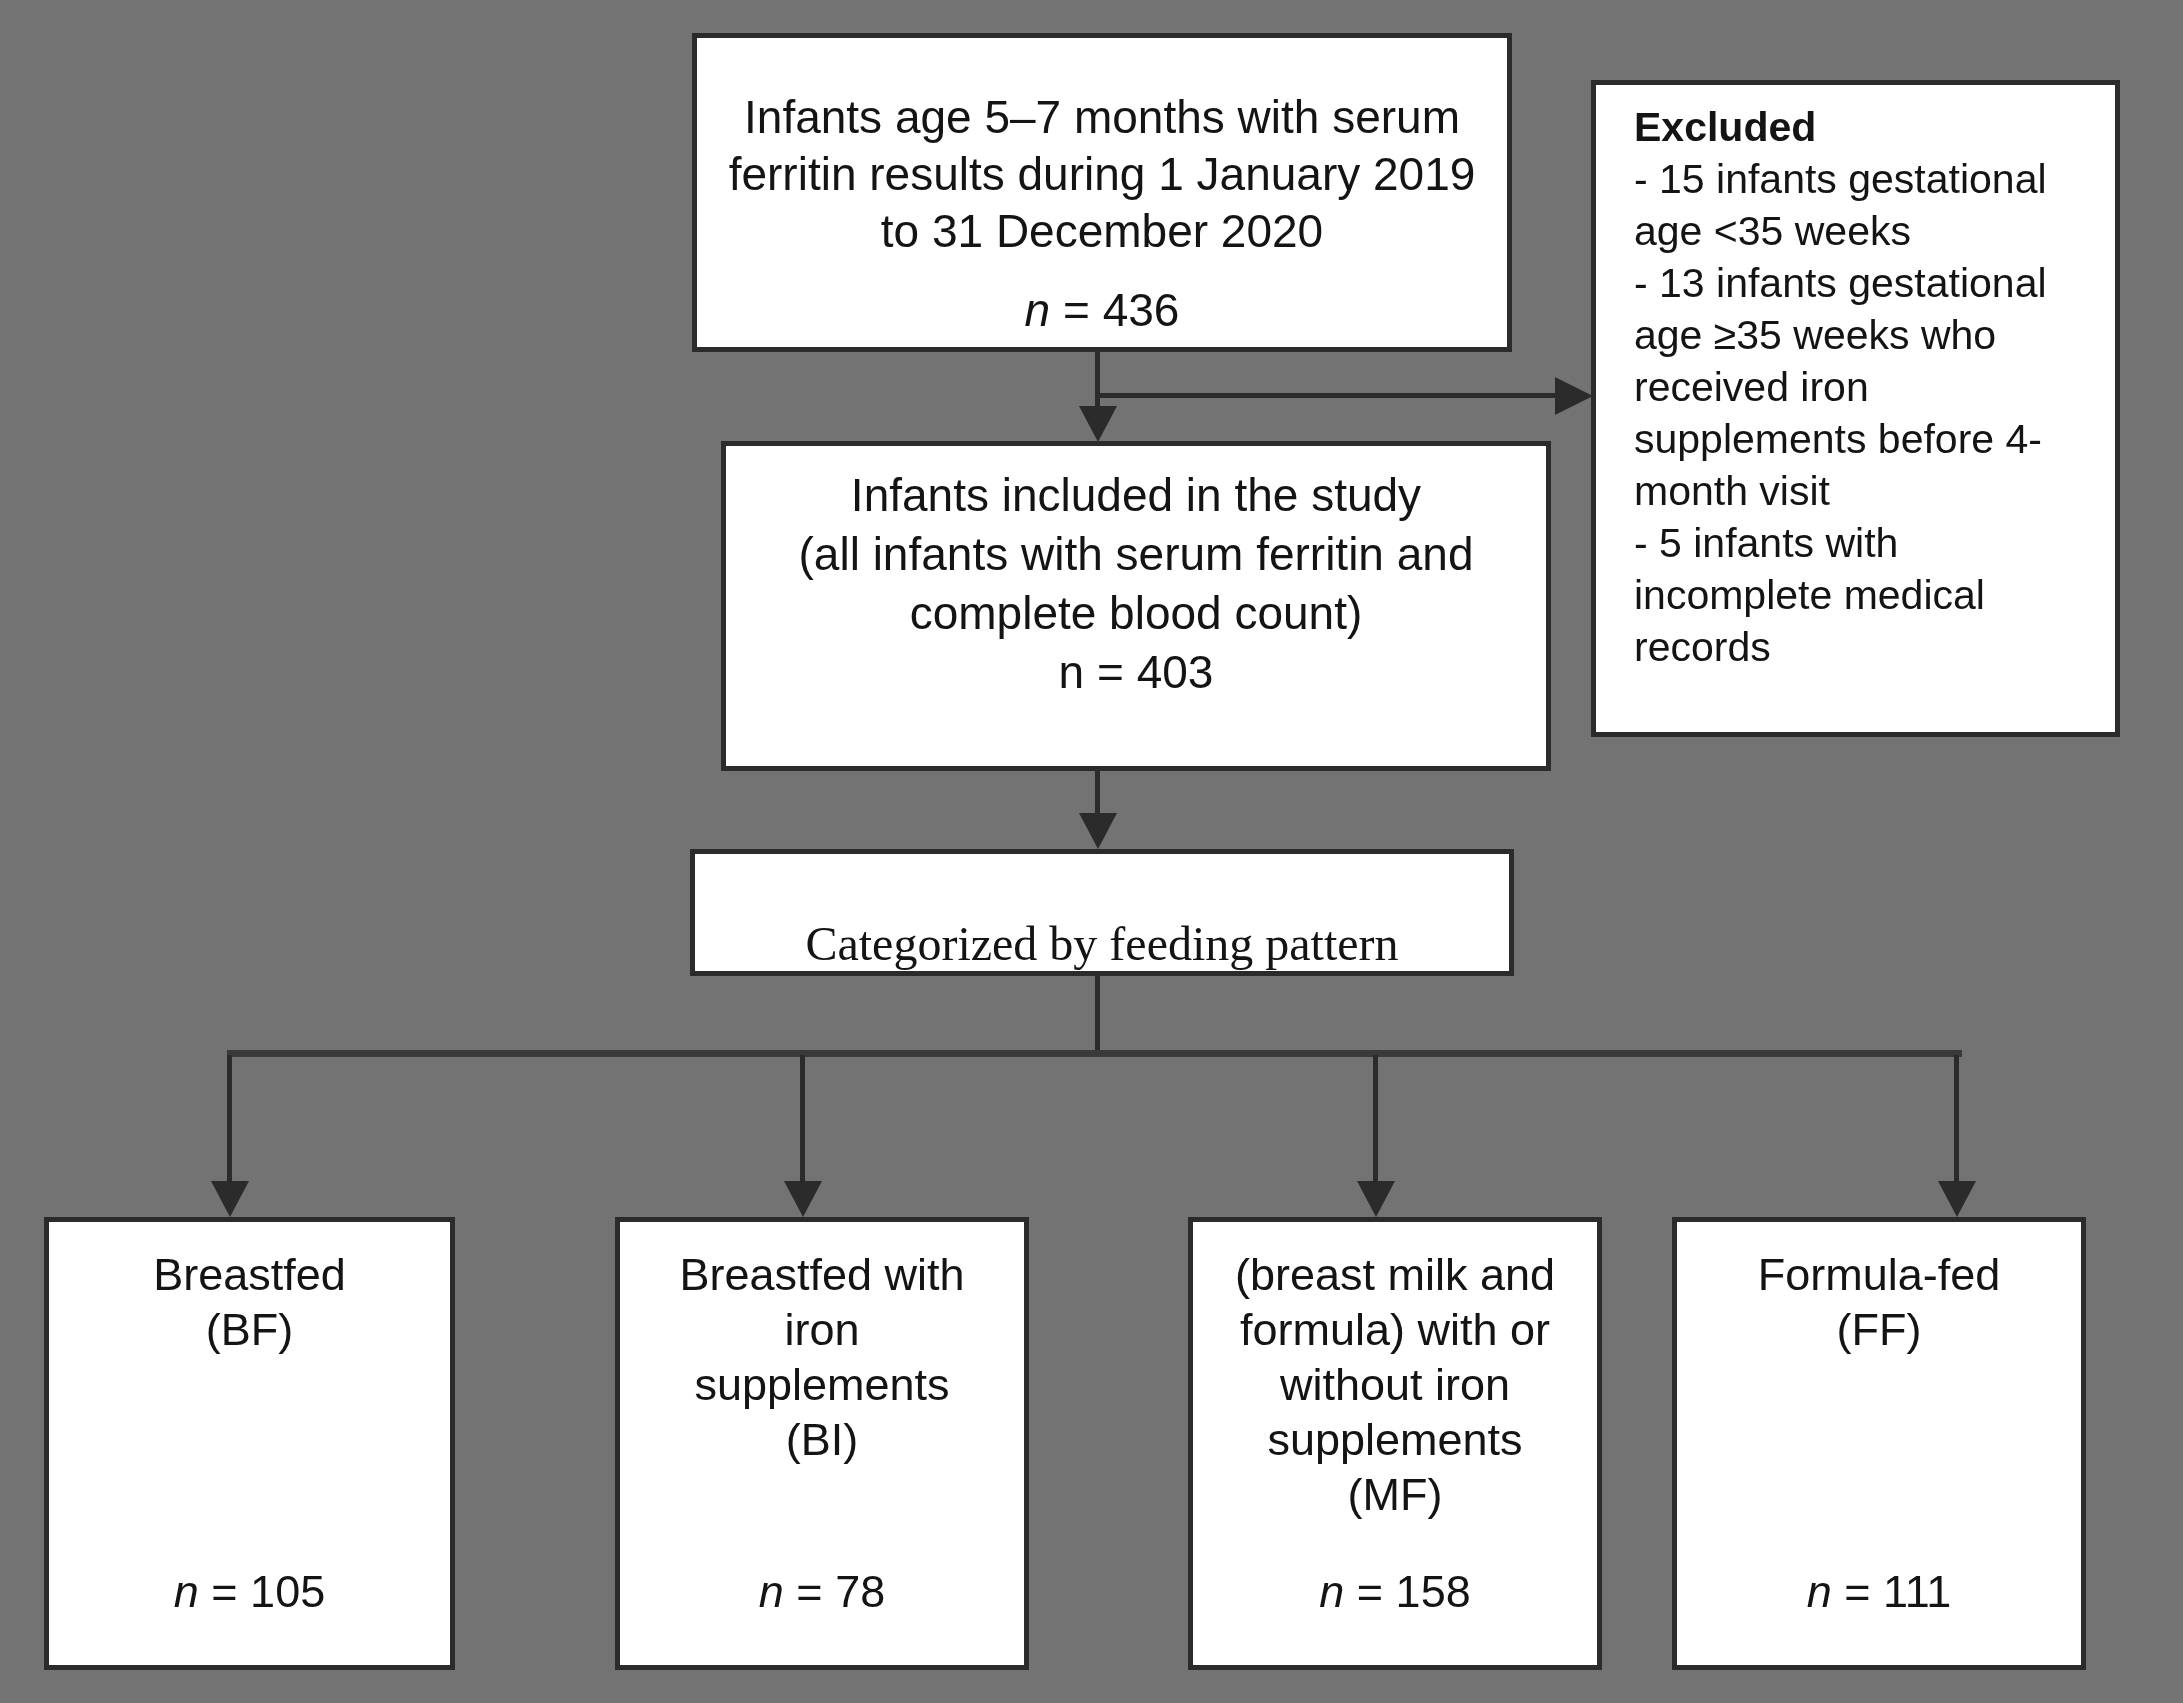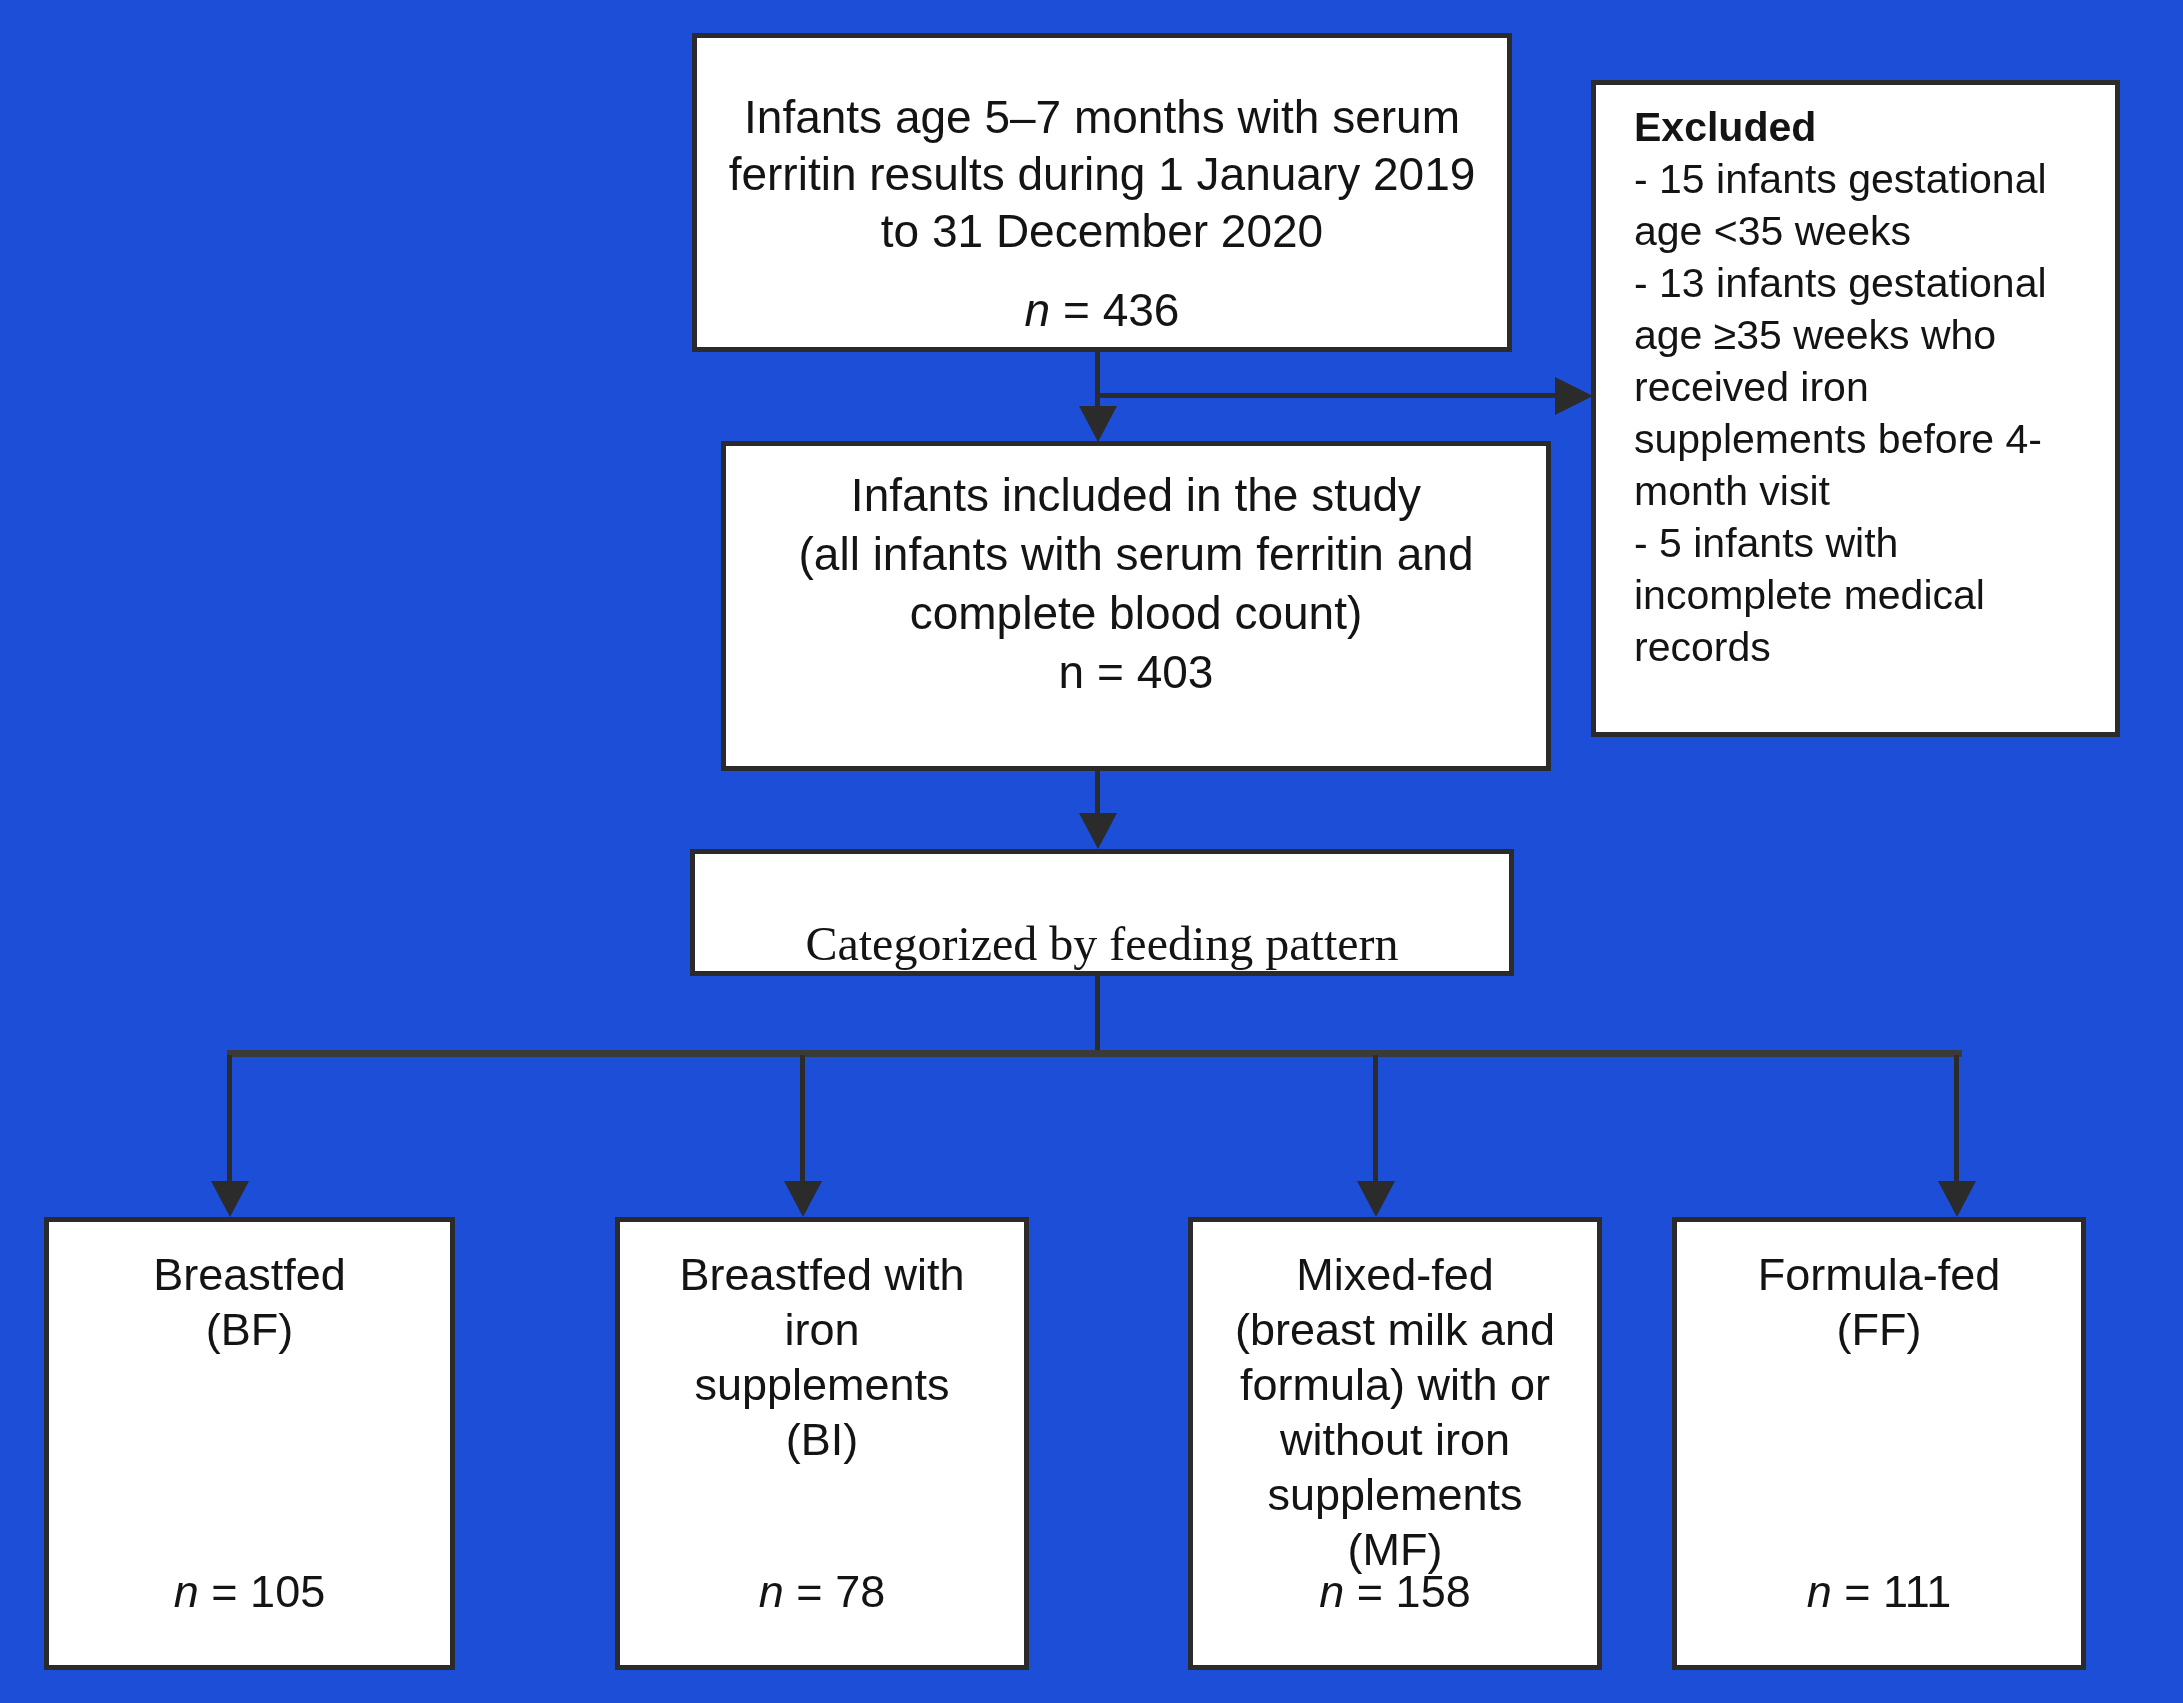--- a/index.html
+++ b/index.html
@@ -1,20 +1,20 @@
 <!DOCTYPE html>
 <html style="font-size:11.6px"><head>
 <meta charset="utf-8">
 <style>
   html, body { margin: 0; padding: 0; background: #ffffff; }
   #canvas {
     position: relative;
     width: 2183px;
     height: 1703px;
-    background: #1d4ed8;
+    background: #737373;
     font-family: "Liberation Sans", sans-serif;
     color: #141414;
     overflow: hidden;
   }
   .box {
     position: absolute;
     box-sizing: border-box;
     border: 5px solid #2b2b2b;
     background: #ffffff;
   }
@@ -163,21 +163,20 @@
         <div>supplements</div>
         <div>(BI)</div>
       </div>
     <div class="nline group-n">
       <span class="it">n</span><span> = 78</span>
     </div>
   </div>
 
   <div class="box b-group b-mf center">
     <div>
-        <div>Mixed-fed</div>
         <div>(breast milk and</div>
         <div>formula) with or</div>
         <div>without iron</div>
         <div>supplements</div>
         <div>(MF)</div>
       </div>
     <div class="nline group-n">
       <span class="it">n</span><span> = 158</span>
     </div>
   </div>

